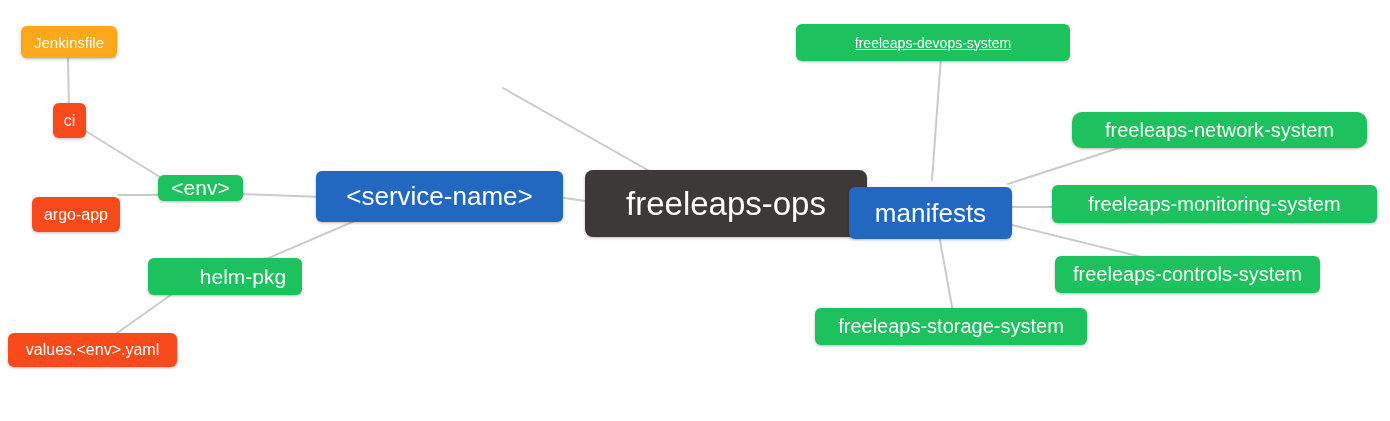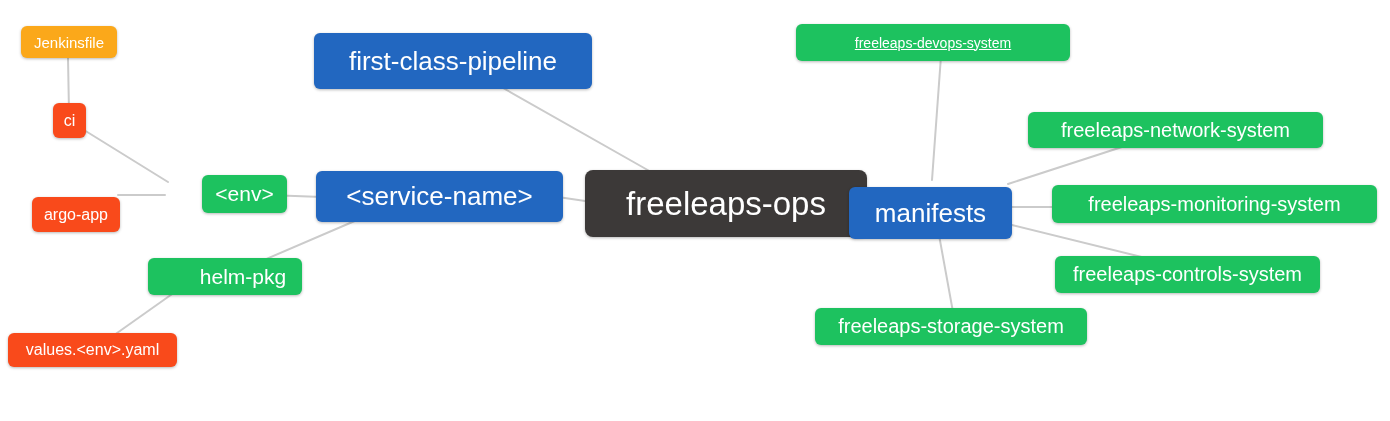--- a/index.html
+++ b/index.html
@@ -33,29 +33,29 @@
   .c-blue  {background:var(--c-blue,#2267C0);}
   .c-green {background:var(--c-green,#1DC25F);}
   .c-red   {background:var(--c-red,#F94A1B);}
   .c-orange{background:var(--c-orange,#FBA81A);}
   .c-dark  {background:var(--c-dark,#3C3938);}
 
   
   #n-jenkinsfile      {left:21px;  top:26px;  width:96px;  height:32px; font-size:15px;}
   #n-ci               {left:53px;  top:103px; width:33px;  height:35px; font-size:16px;}
   #n-argo-app         {left:32px;  top:177px; width:88px;  height:35px; font-size:16px;margin-top:20px;}
-  #n-env              {left:158px; top:175px; width:85px;  height:38px; font-size:21px;margin-left:44px;}
+  #n-env              {left:158px; top:175px; width:85px;  height:26px; font-size:21px;}
   #n-helm-pkg         {left:148px; top:258px; width:118px; height:37px; font-size:21px;padding-left:36px;}
   #n-values-env-yaml  {left:8px;   top:333px; width:169px; height:34px; font-size:16px;text-align:center;}
   #n-first-class-pipeline{left:314px; top:33px;  width:278px; height:56px; font-size:26px;}
   #n-service-name     {left:316px; top:171px; width:247px; height:51px; font-size:26px;}
   #n-freeleaps-ops    {left:585px; top:170px; width:282px; height:67px; font-size:33px; border-radius:8px;}
   #n-manifests        {left:849px; top:175px; width:163px; height:52px; font-size:26px;margin-top:12px;}
   #n-devops-system    {left:796px; top:24px;  width:274px; height:37px; font-size:14px;text-decoration:underline;}
-  #n-network-system   {left:1028px;top:112px; width:295px; height:36px; font-size:20px;}
+  #n-network-system   {left:1072px;top:112px; width:295px; height:36px; font-size:20px;border-radius:10px;}
   #n-monitoring-system{left:1052px;top:185px; width:325px; height:38px; font-size:20px;}
   #n-controls-system  {left:1055px;top:256px; width:265px; height:37px; font-size:20px;}
   #n-storage-system   {left:815px; top:308px; width:272px; height:37px; font-size:20px;}
 </style>
 </head>
 <body>
 
 <div class="canvas">
 
   <svg class="edges" width="1390" height="421" aria-hidden="true">
@@ -74,21 +74,20 @@
     <line class="edge" x1="1008" y1="224" x2="1162" y2="262"></line>
     <line class="edge" x1="937" y1="224" x2="953" y2="312"></line>
   </svg>
 
   <div class="node c-orange" id="n-jenkinsfile">Jenkinsfile</div>
   <div class="node c-red" id="n-ci">ci</div>
   <div class="node c-red" id="n-argo-app">argo-app</div>
   <div class="node c-green" id="n-env">&lt;env&gt;</div>
   <div class="node c-green" id="n-helm-pkg">helm-pkg</div>
   <div class="node c-red" id="n-values-env-yaml">values.&lt;env&gt;.yaml</div>
-  <div class="node c-blue" id="n-first-class-pipeline">first-class-pipeline</div>
   <div class="node c-blue" id="n-service-name">&lt;service-name&gt;</div>
   <div class="node c-dark" id="n-freeleaps-ops">freeleaps-ops</div>
   <div class="node c-blue" id="n-manifests">manifests</div>
   <div class="node c-green" id="n-devops-system">freeleaps-devops-system</div>
   <div class="node c-green" id="n-network-system">freeleaps-network-system</div>
   <div class="node c-green" id="n-monitoring-system">freeleaps-monitoring-system</div>
   <div class="node c-green" id="n-controls-system">freeleaps-controls-system</div>
   <div class="node c-green" id="n-storage-system">freeleaps-storage-system</div>
 
 </div>

